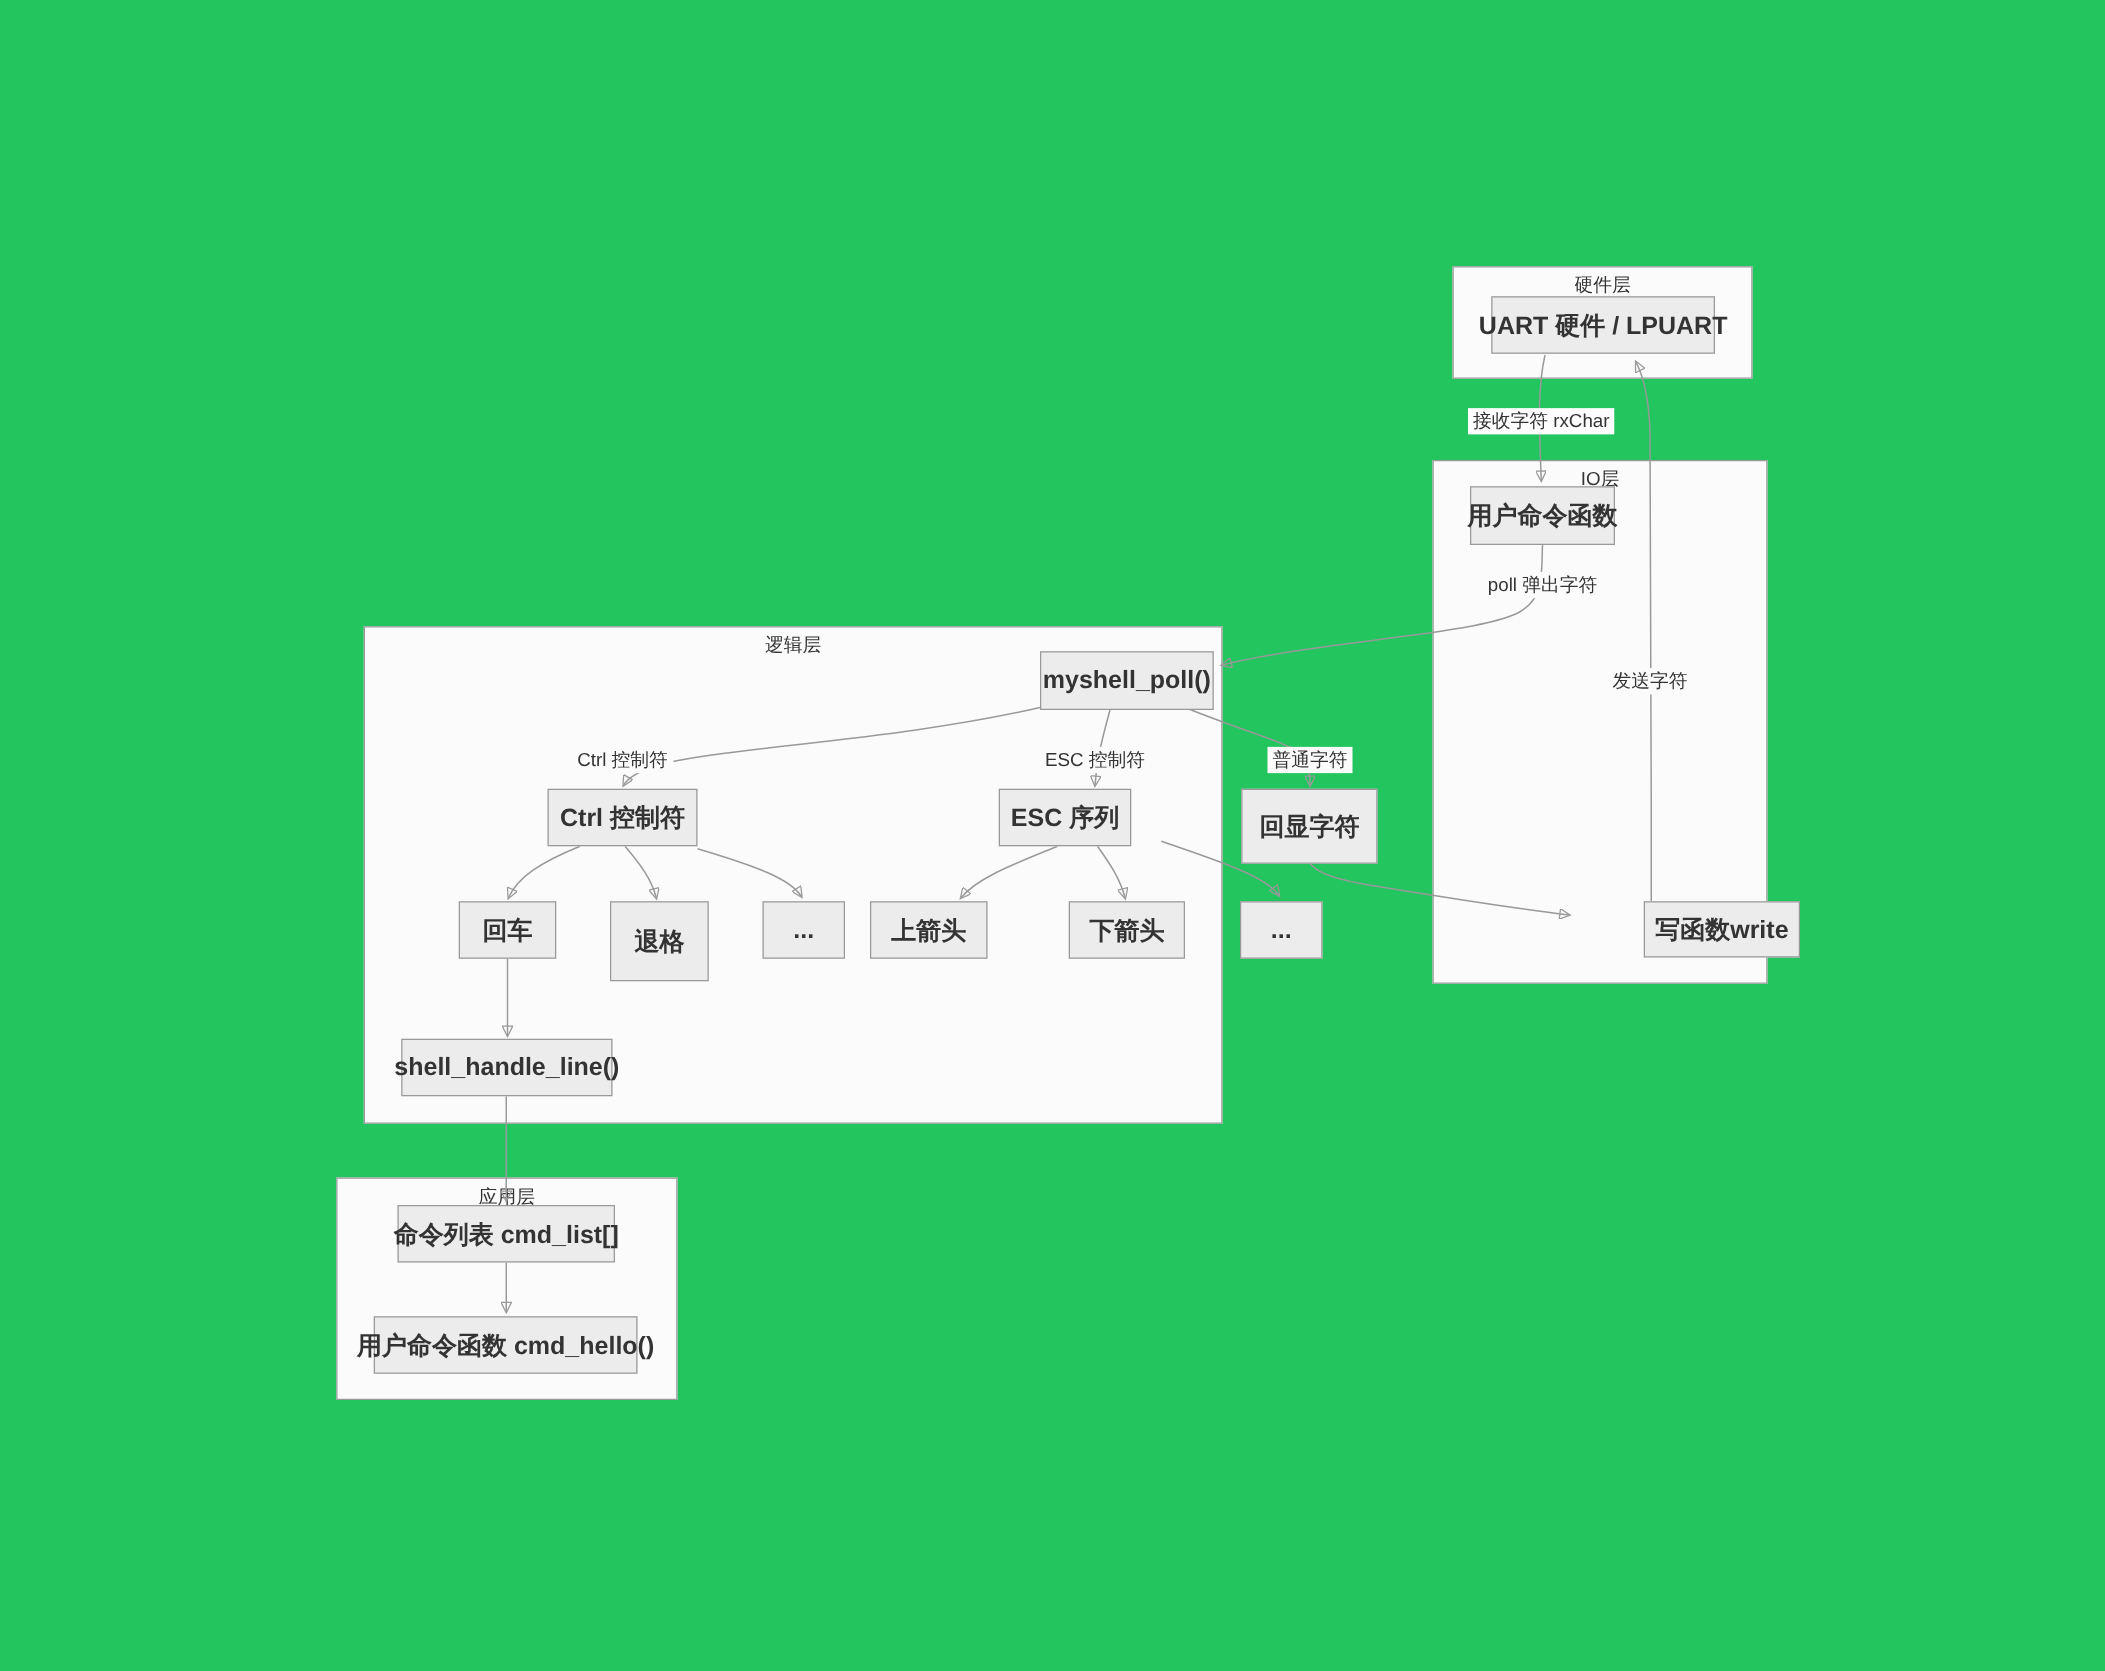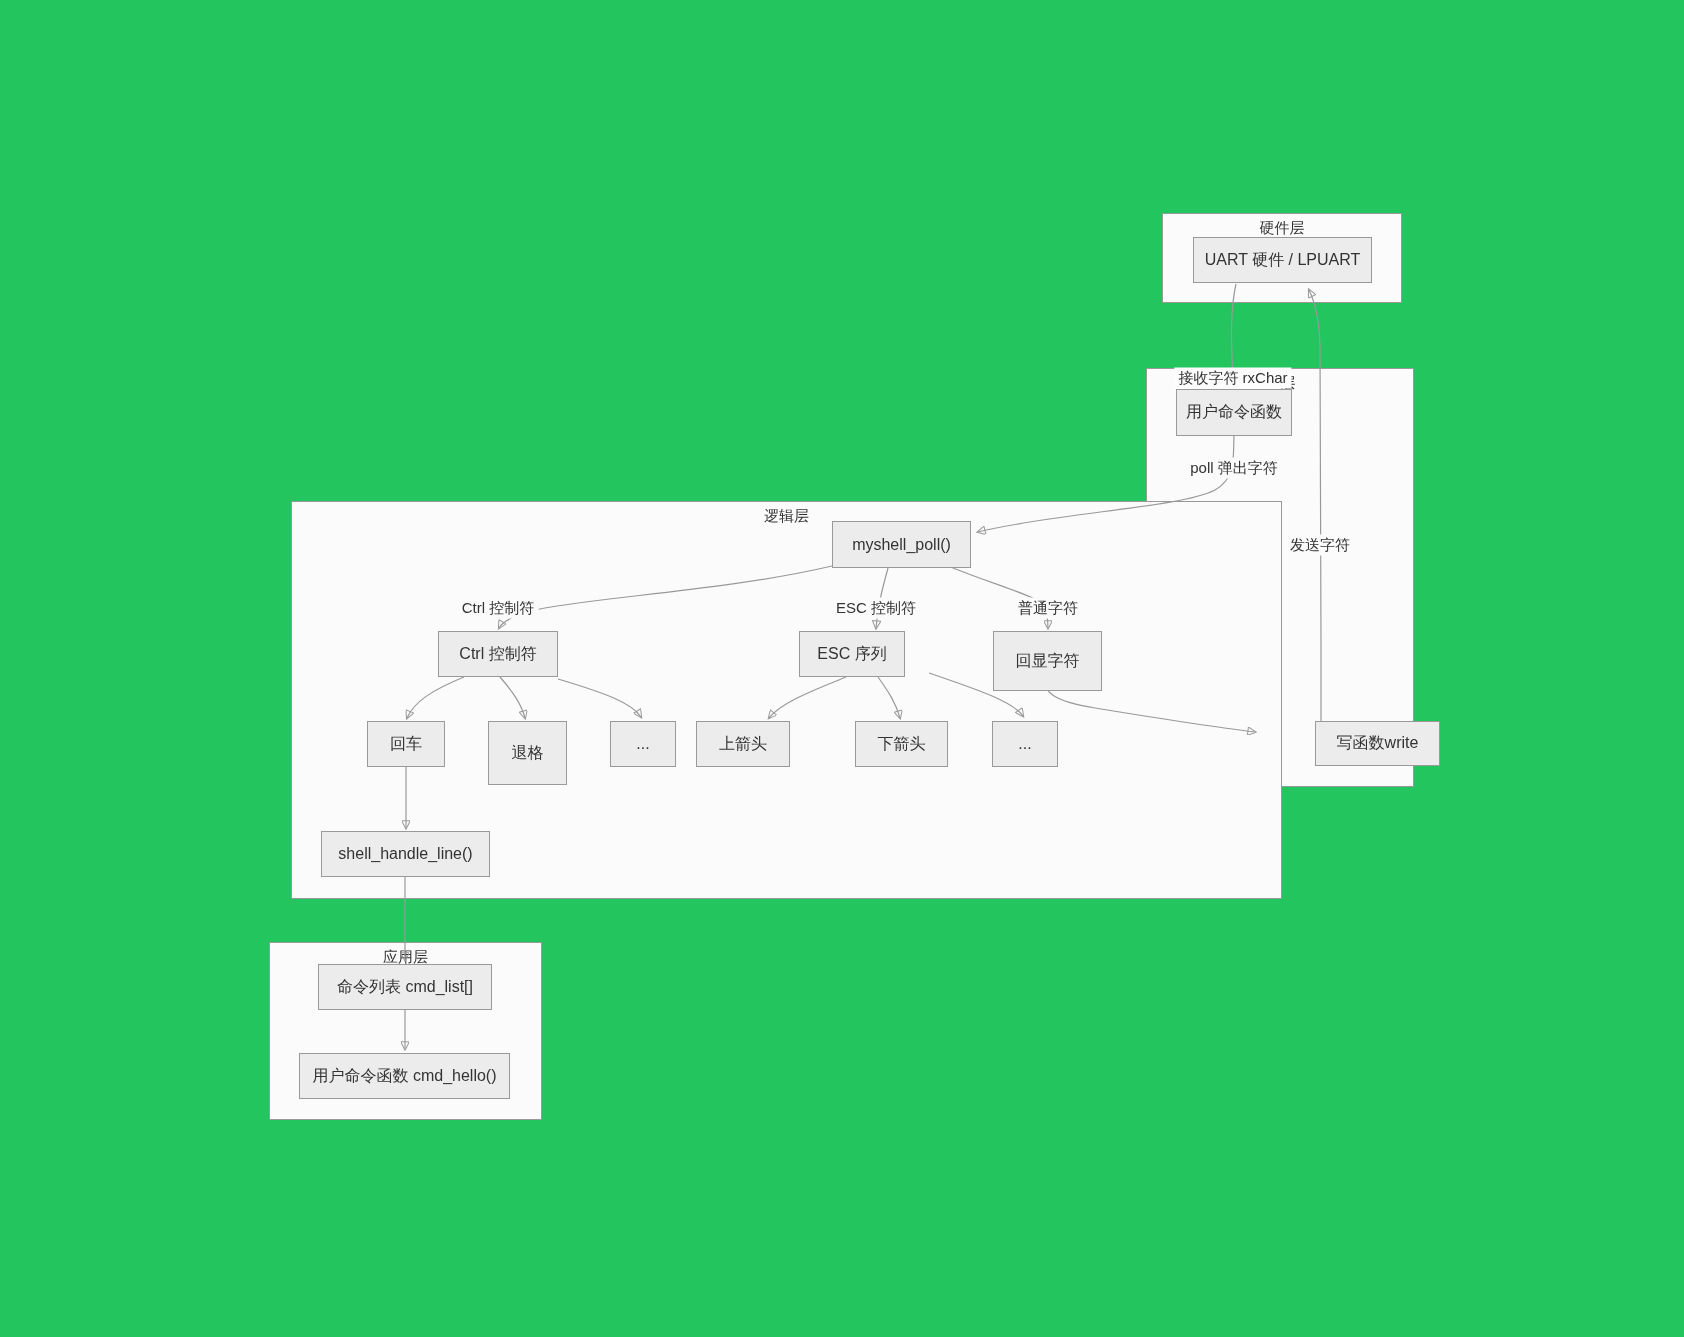--- a/index.html
+++ b/index.html
@@ -16,44 +16,45 @@
   .section-label{
     position:absolute;top:5px;left:0;width:100%;
     text-align:center;color:#333333;font-size:15px;
   }
   .edges{position:absolute;left:0;top:0;}
   .edges path{fill:none;stroke:#999999;stroke-width:1.2px;}
   .node{
     position:absolute;box-sizing:border-box;
     background:#ececec;border:1px solid #999999;
     display:flex;align-items:center;justify-content:center;
-    text-align:center;color:#333333;font-size:16px;
+    text-align:center;color:#333333;font-size:20px;
     white-space:nowrap;
+    font-weight:bold;
   }
   .elab{
     position:absolute;transform:translate(-50%,-50%);
     background:#fbfbfb;padding:1px 4px;white-space:nowrap;
     color:#333333;font-size:15px;
   }
-  .elab.on-page{background:#fdfdfd;margin-top:41px;}
+  .elab.on-page{background:#fdfdfd;}
 </style>
 </head>
 <body>
 
 <div class="canvas">
 
   <div class="section" style="left:1162px;top:213px;width:240px;height:90px">
     <div class="section-label">硬件层</div>
   </div>
 
   <div class="section" style="left:1146px;top:368px;width:268px;height:419px">
     <div class="section-label">IO层</div>
   </div>
 
-  <div class="section" style="left:291px;top:501px;width:991px;height:398px">
+  <div class="section" style="left:291px;top:501px;width:687px;height:398px">
     <div class="section-label">逻辑层</div>
   </div>
 
   <div class="section" style="left:269px;top:942px;width:273px;height:178px">
     <div class="section-label">应用层</div>
   </div>
 
   <svg class="edges" width="1684" height="1337">
     <defs>
       <marker id="arrow" viewBox="0 0 10 10" refX="8.5" refY="5" markerWidth="9" markerHeight="7" orient="auto-start-reverse">

